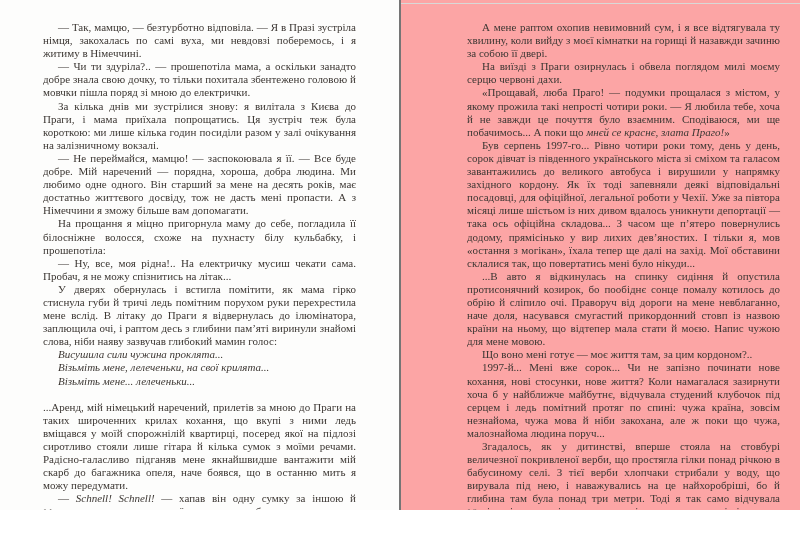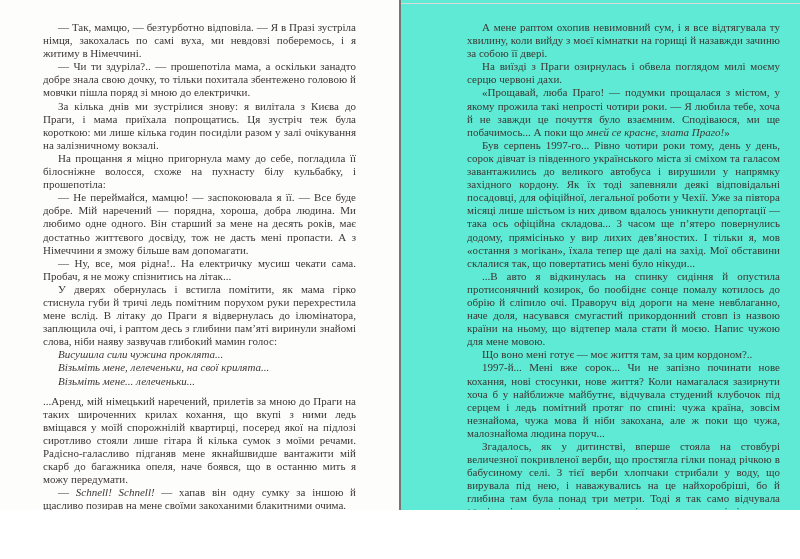--- a/index.html
+++ b/index.html
@@ -6,64 +6,64 @@
   body{
     width:800px;height:559px;overflow:hidden;
     background:#ffffff;
     font-family:"Liberation Serif","DejaVu Serif",serif;
   }
   .spread{
     position:relative;width:800px;height:510px;background:#fdfdfc;overflow:hidden;
   }
   .page{position:absolute;top:0;width:400px;height:559px;}
   .page-left{left:0;background:#fdfdfc;}
-  .page-right{left:400px;background:#5eead4;}
+  .page-right{left:400px;background:#fca5a5;}
   .gutter{
     position:absolute;left:399px;top:0;width:2px;height:559px;
     background:#757575;z-index:5;
   }
   .top-hairline{
     position:absolute;left:401px;top:3px;width:399px;height:1px;
     background:#d9d9d7;z-index:4;
   }
   .textblock{
     position:absolute;top:21px;width:313px;
     font-size:11px;line-height:13.1px;
     color:#3c3733;
     text-align:justify;
     text-justify:inter-word;
   }
   .page-left .textblock{left:43px;}
   .page-right .textblock{left:67px;}
   .textblock p{margin:0;padding:0;text-indent:15px;}
   .textblock p.noindent{text-indent:0;}
   .textblock p.verse{font-style:italic;text-align:left;font-family:Liberation Serif, serif;}
-  .textblock p.gap-before{margin-top:7px;}
+  .textblock p.gap-before{margin-top:13px;}
   .run-italic{font-style:italic;}
   .pagenum{
     position:absolute;top:508px;width:313px;
     text-align:left;
     font-size:8px;letter-spacing:2px;
     color:#5f5b57;
   }
   .page-left .pagenum{left:43px;}
   .page-right .pagenum{left:67px;}
 </style>
 </head>
 <body>
 
 <div class="spread">
 
   <div class="page page-left">
     <div class="textblock">
       <p>— Так, мамцю, — безтурботно відповіла. — Я в Празі зустріла німця, закохалась по самі вуха, ми невдовзі поберемось, і я житиму в Німеччині.</p>
       <p>— Чи ти здуріла?.. — прошепотіла мама, а оскільки занадто добре знала свою дочку, то тільки похитала збентежено головою й мовчки пішла поряд зі мною до електрички.</p>
       <p>За кілька днів ми зустрілися знову: я вилітала з Києва до Праги, і мама приїхала попрощатись. Ця зустріч теж була короткою: ми лише кілька годин посиділи разом у залі очікування на залізничному вокзалі.</p>
+      <p>— Не переймайся, мамцю! — заспокоювала я її. — Все буде добре. Мій наречений — порядна, хороша, добра людина. Ми любимо одне одного. Він старший за мене на десять років, має достатньо життєвого досвіду, тож не дасть мені пропасти. А з Німеччини я зможу більше вам допомагати.</p>
       <p>На прощання я міцно пригорнула маму до себе, погладила її білосніжне волосся, схоже на пухнасту білу кульбабку, і прошепотіла:</p>
-      <p>— Не переймайся, мамцю! — заспокоювала я її. — Все буде добре. Мій наречений — порядна, хороша, добра людина. Ми любимо одне одного. Він старший за мене на десять років, має достатньо життєвого досвіду, тож не дасть мені пропасти. А з Німеччини я зможу більше вам допомагати.</p>
       <p>— Ну, все, моя рідна!.. На електричку мусиш чекати сама. Пробач, я не можу спізнитись на літак...</p>
       <p>У дверях обернулась і встигла помітити, як мама гірко стиснула губи й тричі ледь помітним порухом руки перехрестила мене вслід. В літаку до Праги я відвернулась до ілюмінатора, заплющила очі, і раптом десь з глибини пам’яті виринули знайомі слова, ніби наяву зазвучав глибокий мамин голос:</p>
       <p class="verse">Висушила сили чужина проклята...</p>
       <p class="verse">Візьміть мене, лелеченьки, на свої крилята...</p>
       <p class="verse">Візьміть мене... лелеченьки...</p>
       <p class="noindent gap-before">...Аренд, мій німецький наречений, прилетів за мною до Праги на таких широченних крилах кохання, що вкупі з ними ледь вміщався у моїй спорожнілій квартирці, посеред якої на підлозі сиротливо стояли лише гітара й кілька сумок з моїми речами. Радісно-галасливо підганяв мене якнайшвидше вантажити мій скарб до багажника опеля, наче боявся, що в останню мить я можу передумати.</p>
       <p><span>— </span><span class="run-italic">Schnell! Schnell!</span><span> — хапав він одну сумку за іншою й щасливо позирав на мене своїми закоханими блакитними очима.</span></p>
     </div>
     <div class="pagenum">11</div>
   </div>

